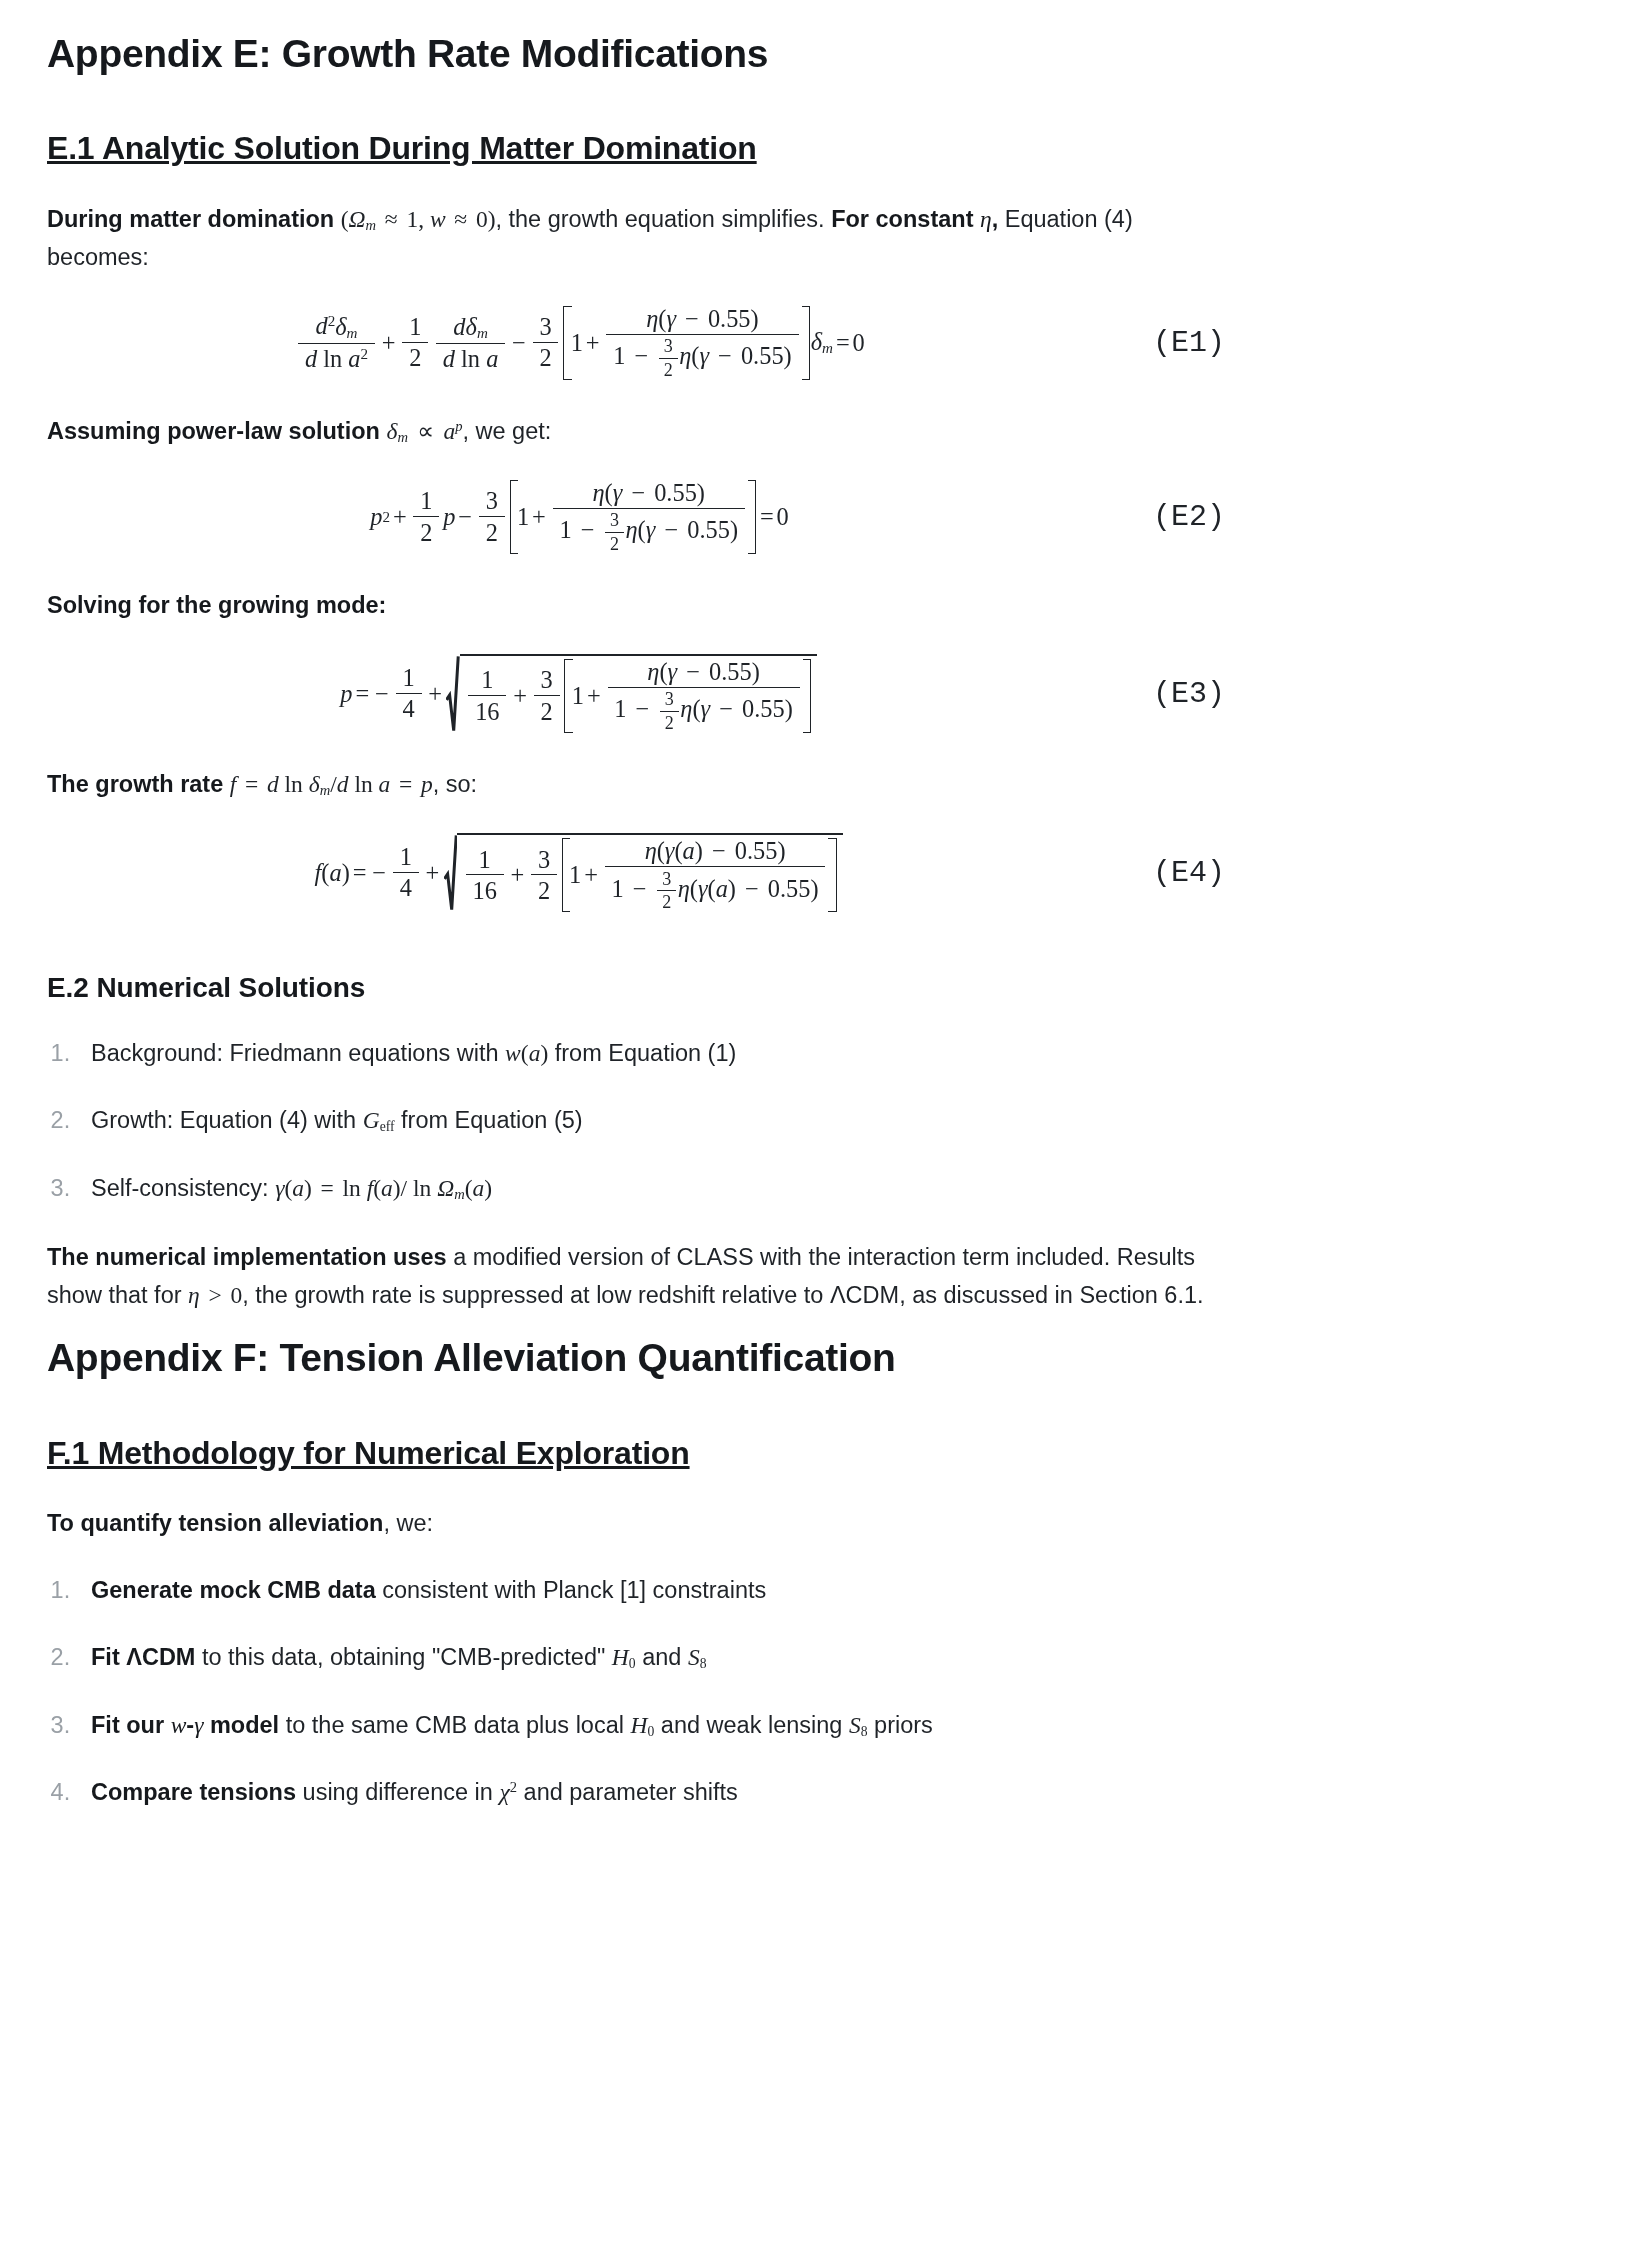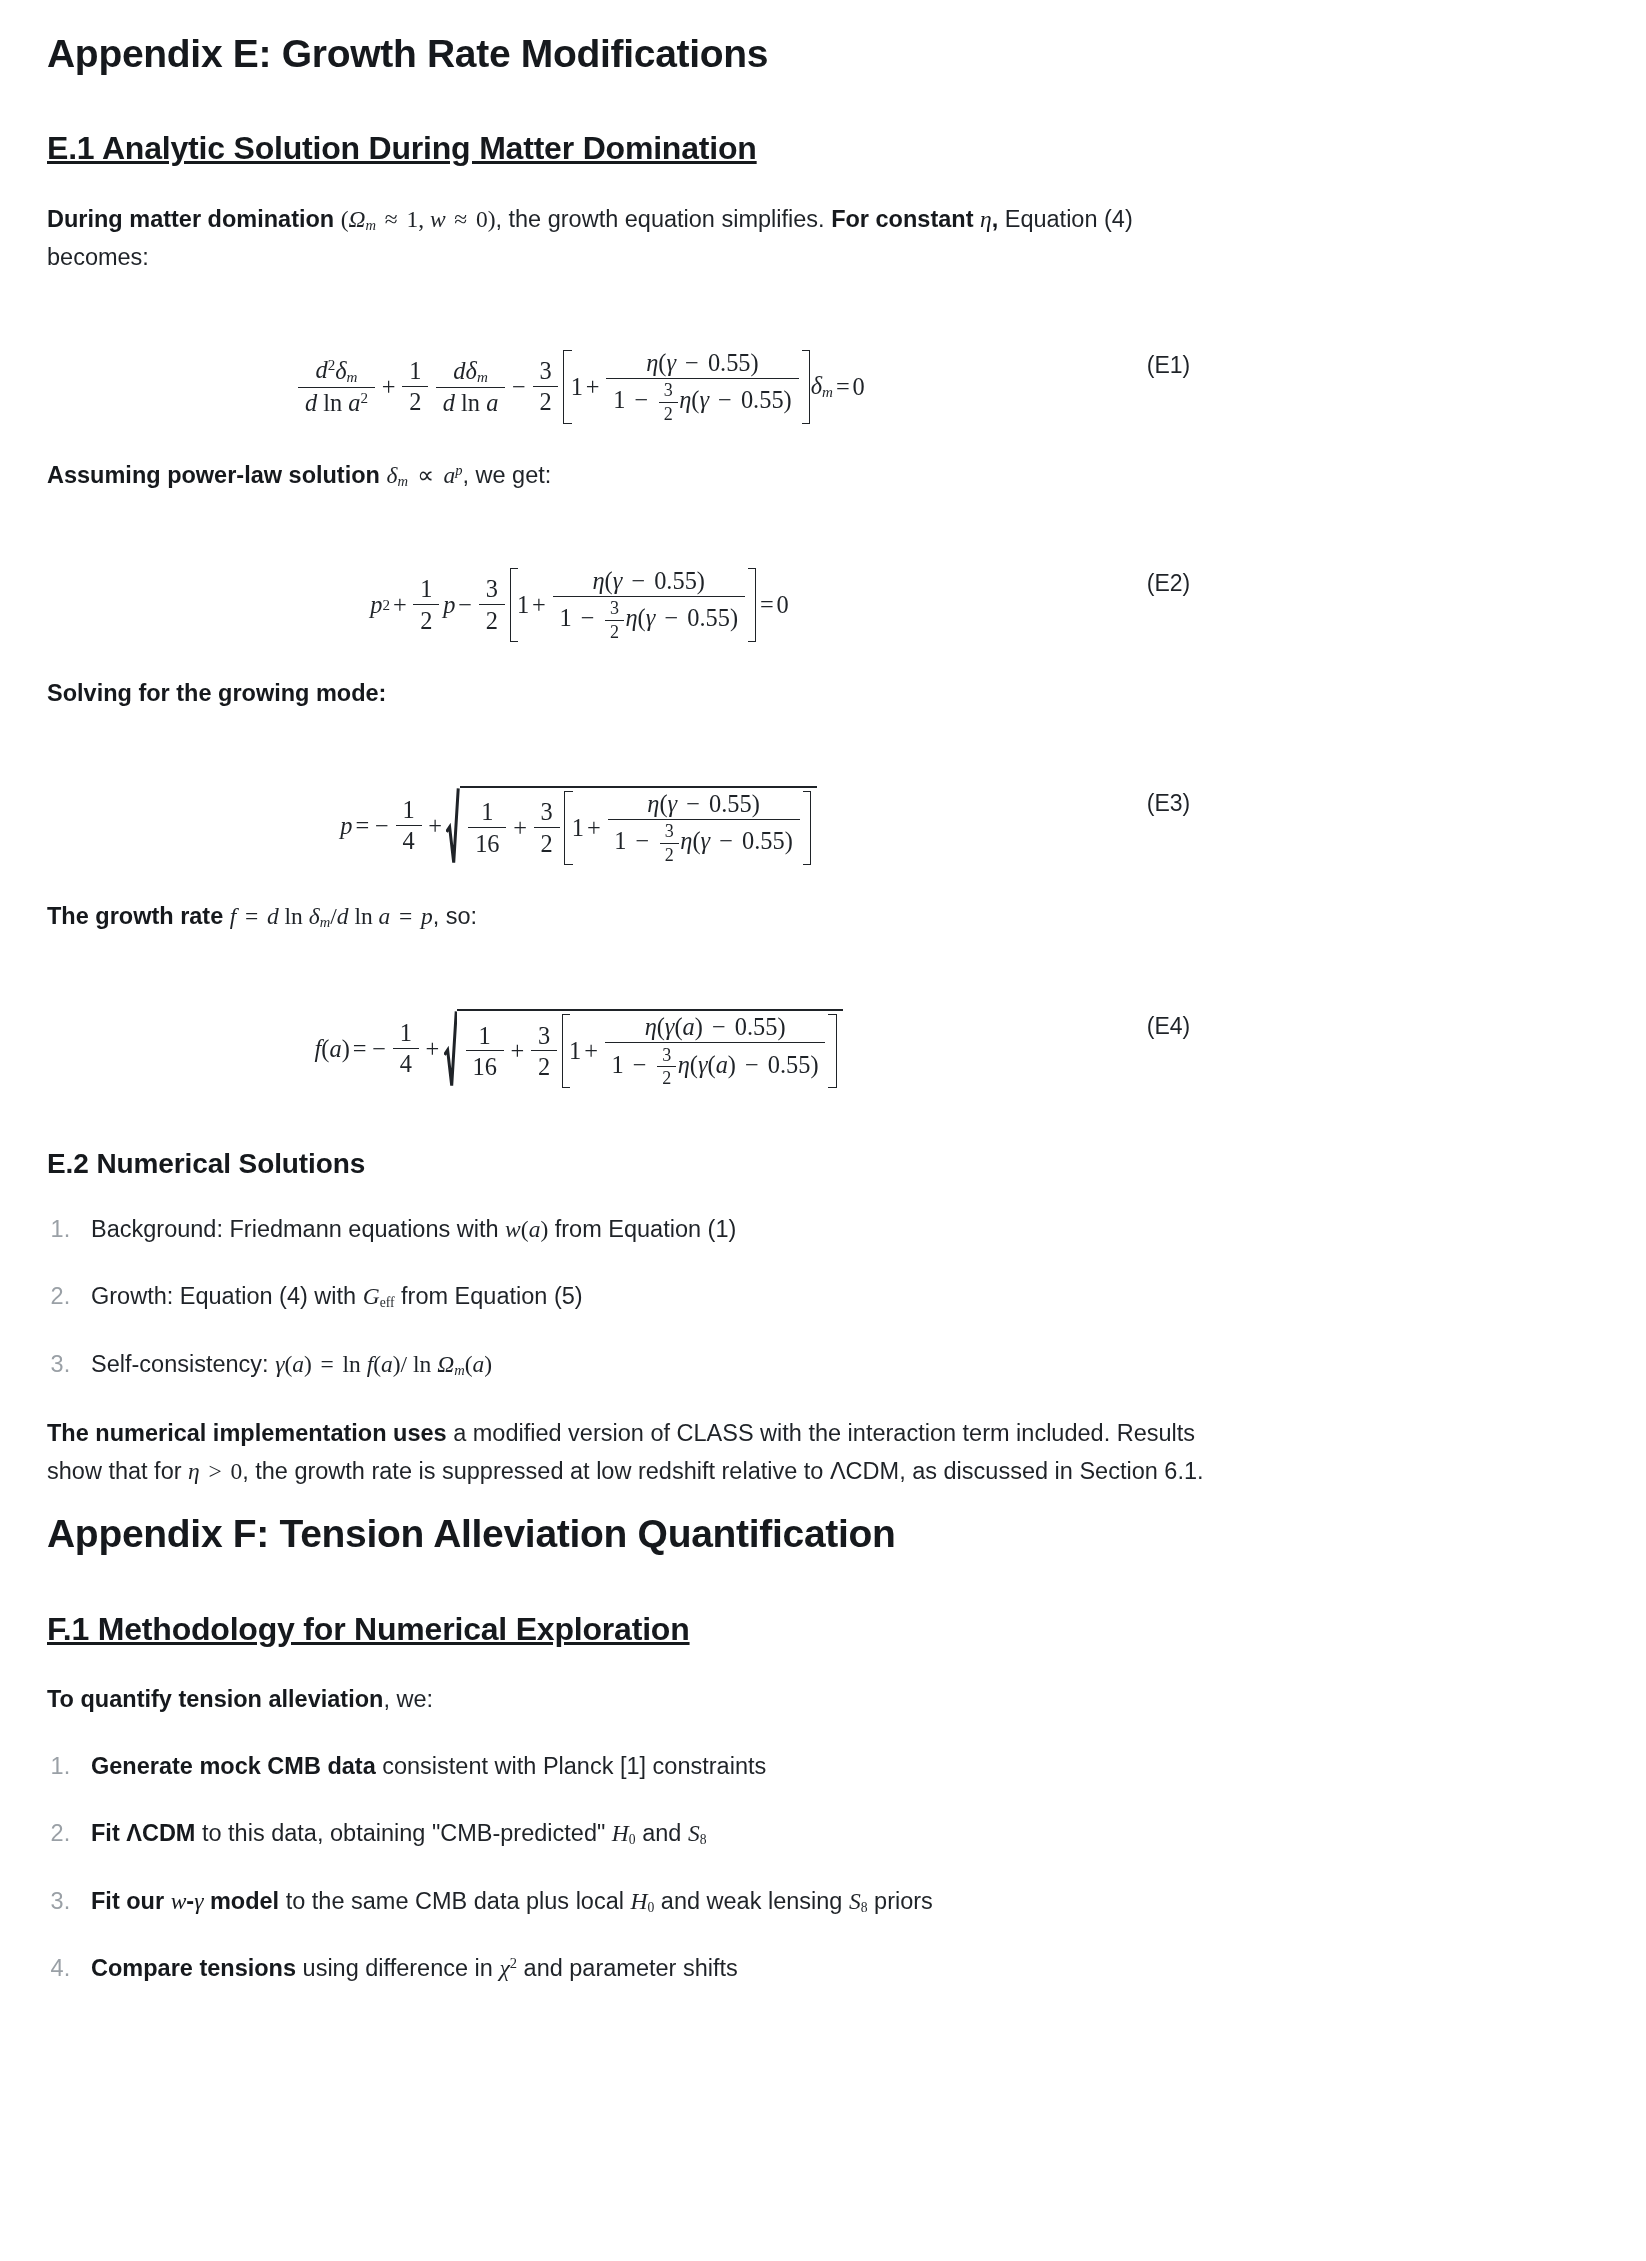--- a/index.html
+++ b/index.html
@@ -97,29 +97,28 @@
     align-items: center;
     width: 100%;
     margin: 30px 0 0 0;
   }
   .eq-body {
     flex: 1 1 auto;
     display: flex;
     justify-content: center;
     align-items: flex-start;
     font-family: "Liberation Serif", serif;
-    margin-top: 44px;
   }
   .eq-tag {
     flex: 0 0 auto;
-    font-family: Liberation Sans, sans-serif;
-    font-size: 23px;
+    font-family: Liberation Mono, monospace;
+    font-size: 30px;
     color: #1f2328;
     width: 113px;
-    text-align: center;
+    text-align: right;
     white-space: nowrap;
   }
 
   
   .mrow {
     display: inline-flex;
     align-items: center;
     font-family: "Liberation Serif", serif;
     font-size: 24.4px;
     white-space: nowrap;

